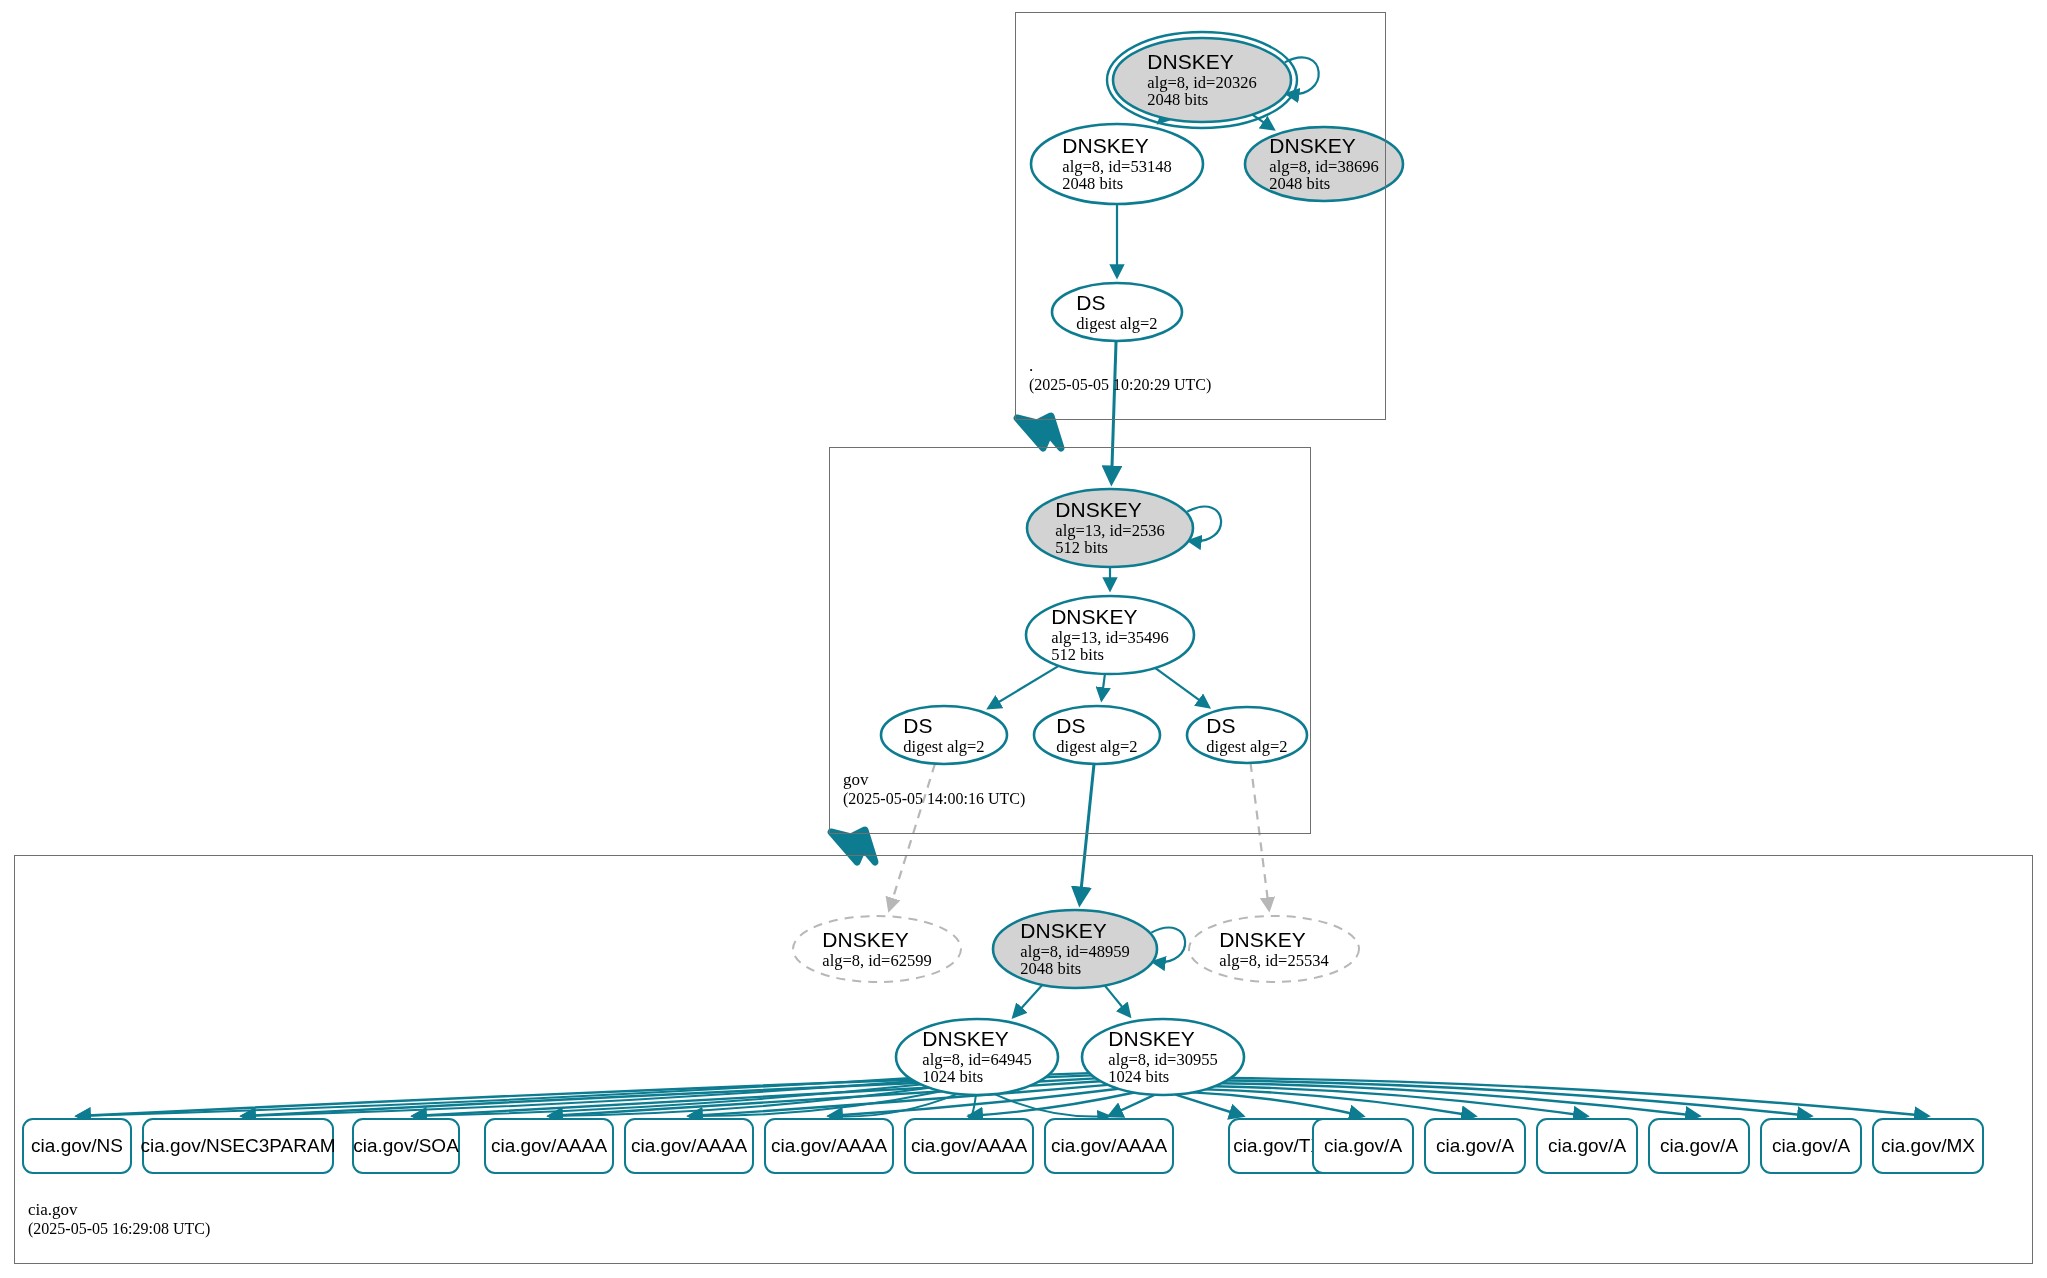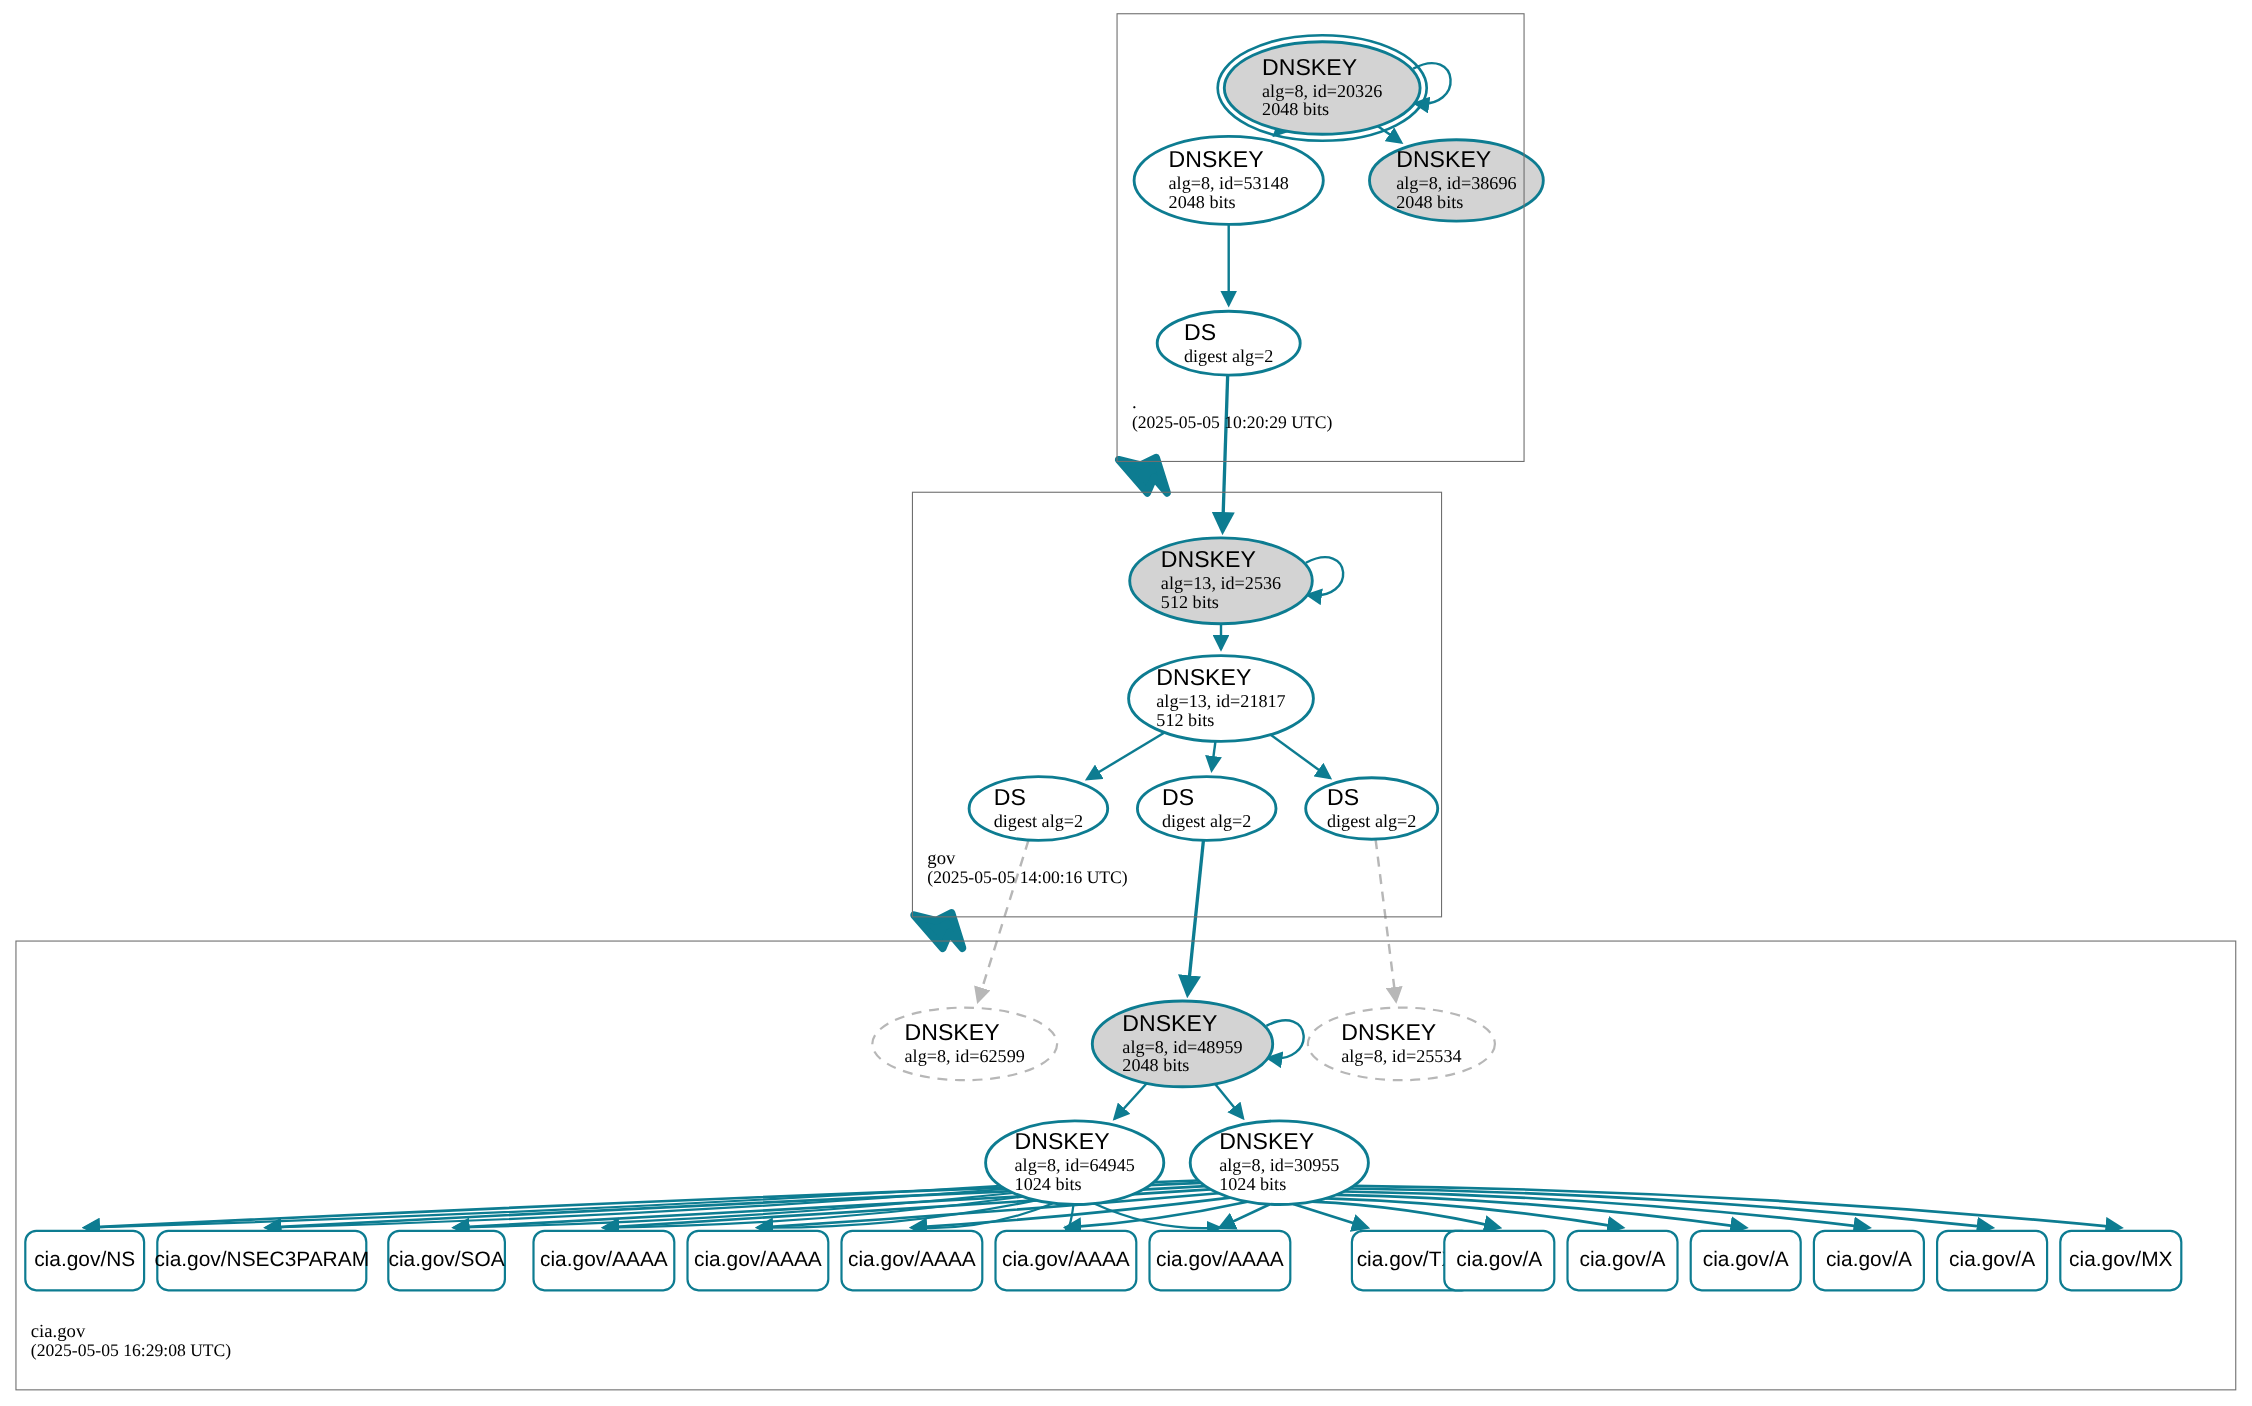--- a/index.html
+++ b/index.html
@@ -185,21 +185,21 @@
         <div class="nt-title">DS</div>
         <div class="nt-sub">digest alg=2</div>
       </div>
       <div class="node-text" style="left: 1110px; top: 528px;">
         <div class="nt-title">DNSKEY</div>
         <div class="nt-sub">alg=13, id=2536</div>
         <div class="nt-sub">512 bits</div>
       </div>
       <div class="node-text" style="left: 1110px; top: 635px;">
         <div class="nt-title">DNSKEY</div>
-        <div class="nt-sub">alg=13, id=21817</div>
+        <div class="nt-sub">alg=13, id=35496</div>
         <div class="nt-sub">512 bits</div>
       </div>
       <div class="node-text" style="left: 944px; top: 735px;">
         <div class="nt-title">DS</div>
         <div class="nt-sub">digest alg=2</div>
       </div>
       <div class="node-text" style="left: 1097px; top: 735px;">
         <div class="nt-title">DS</div>
         <div class="nt-sub">digest alg=2</div>
       </div>

